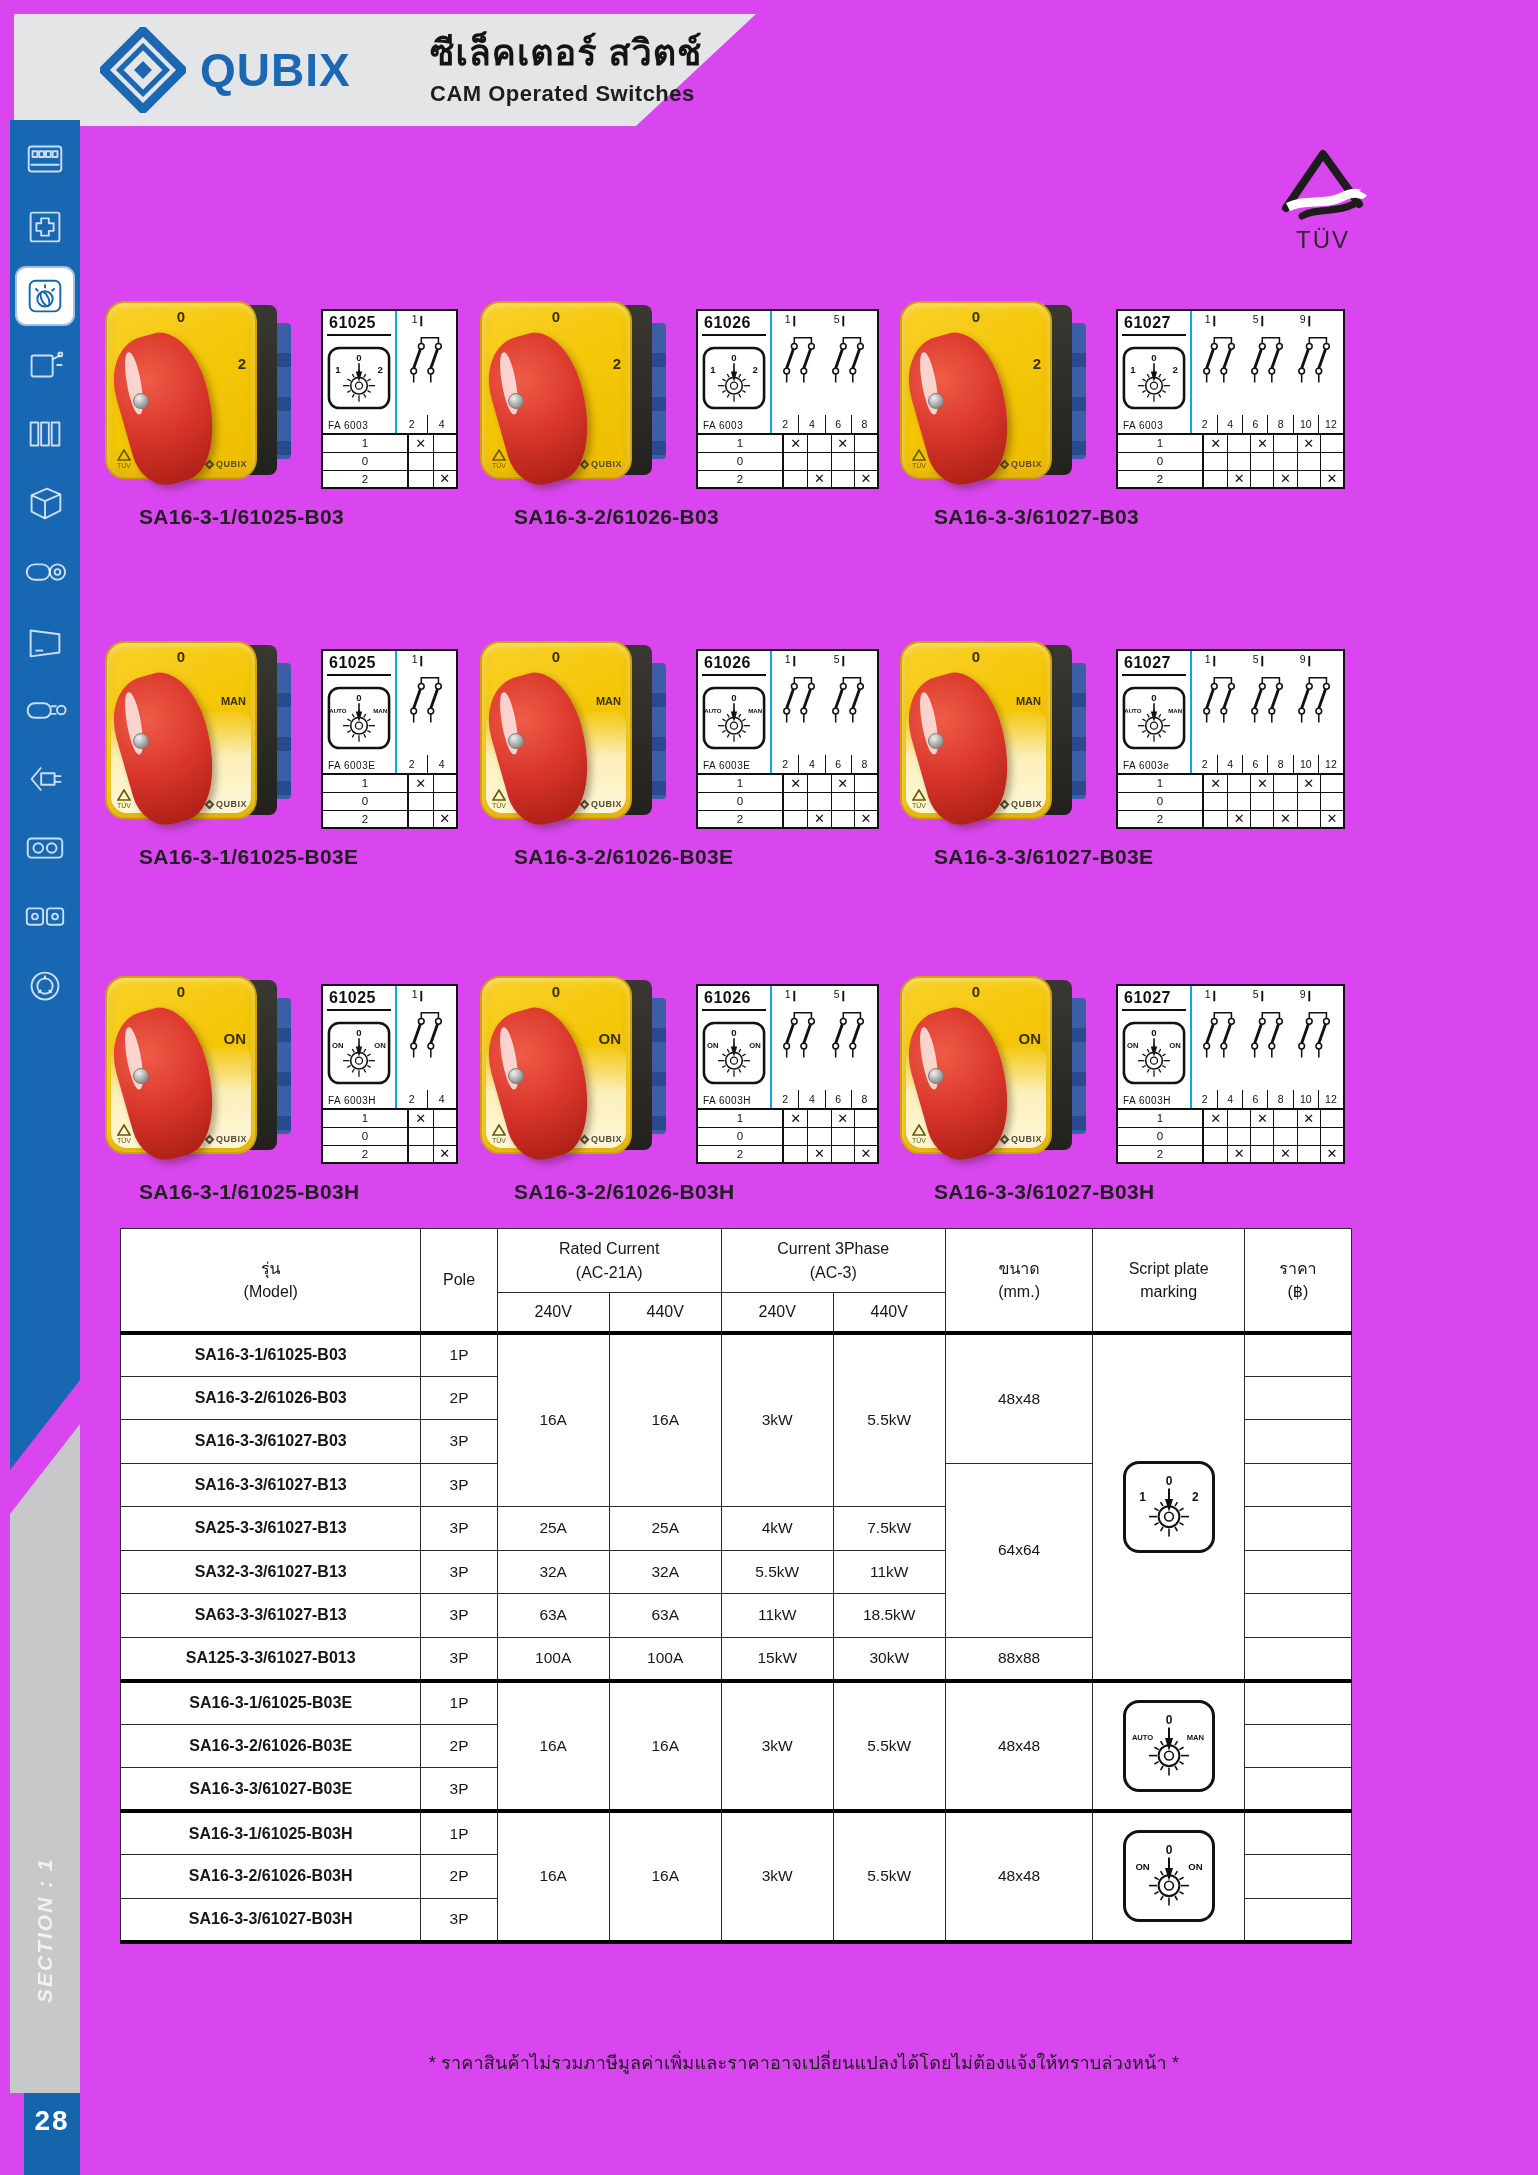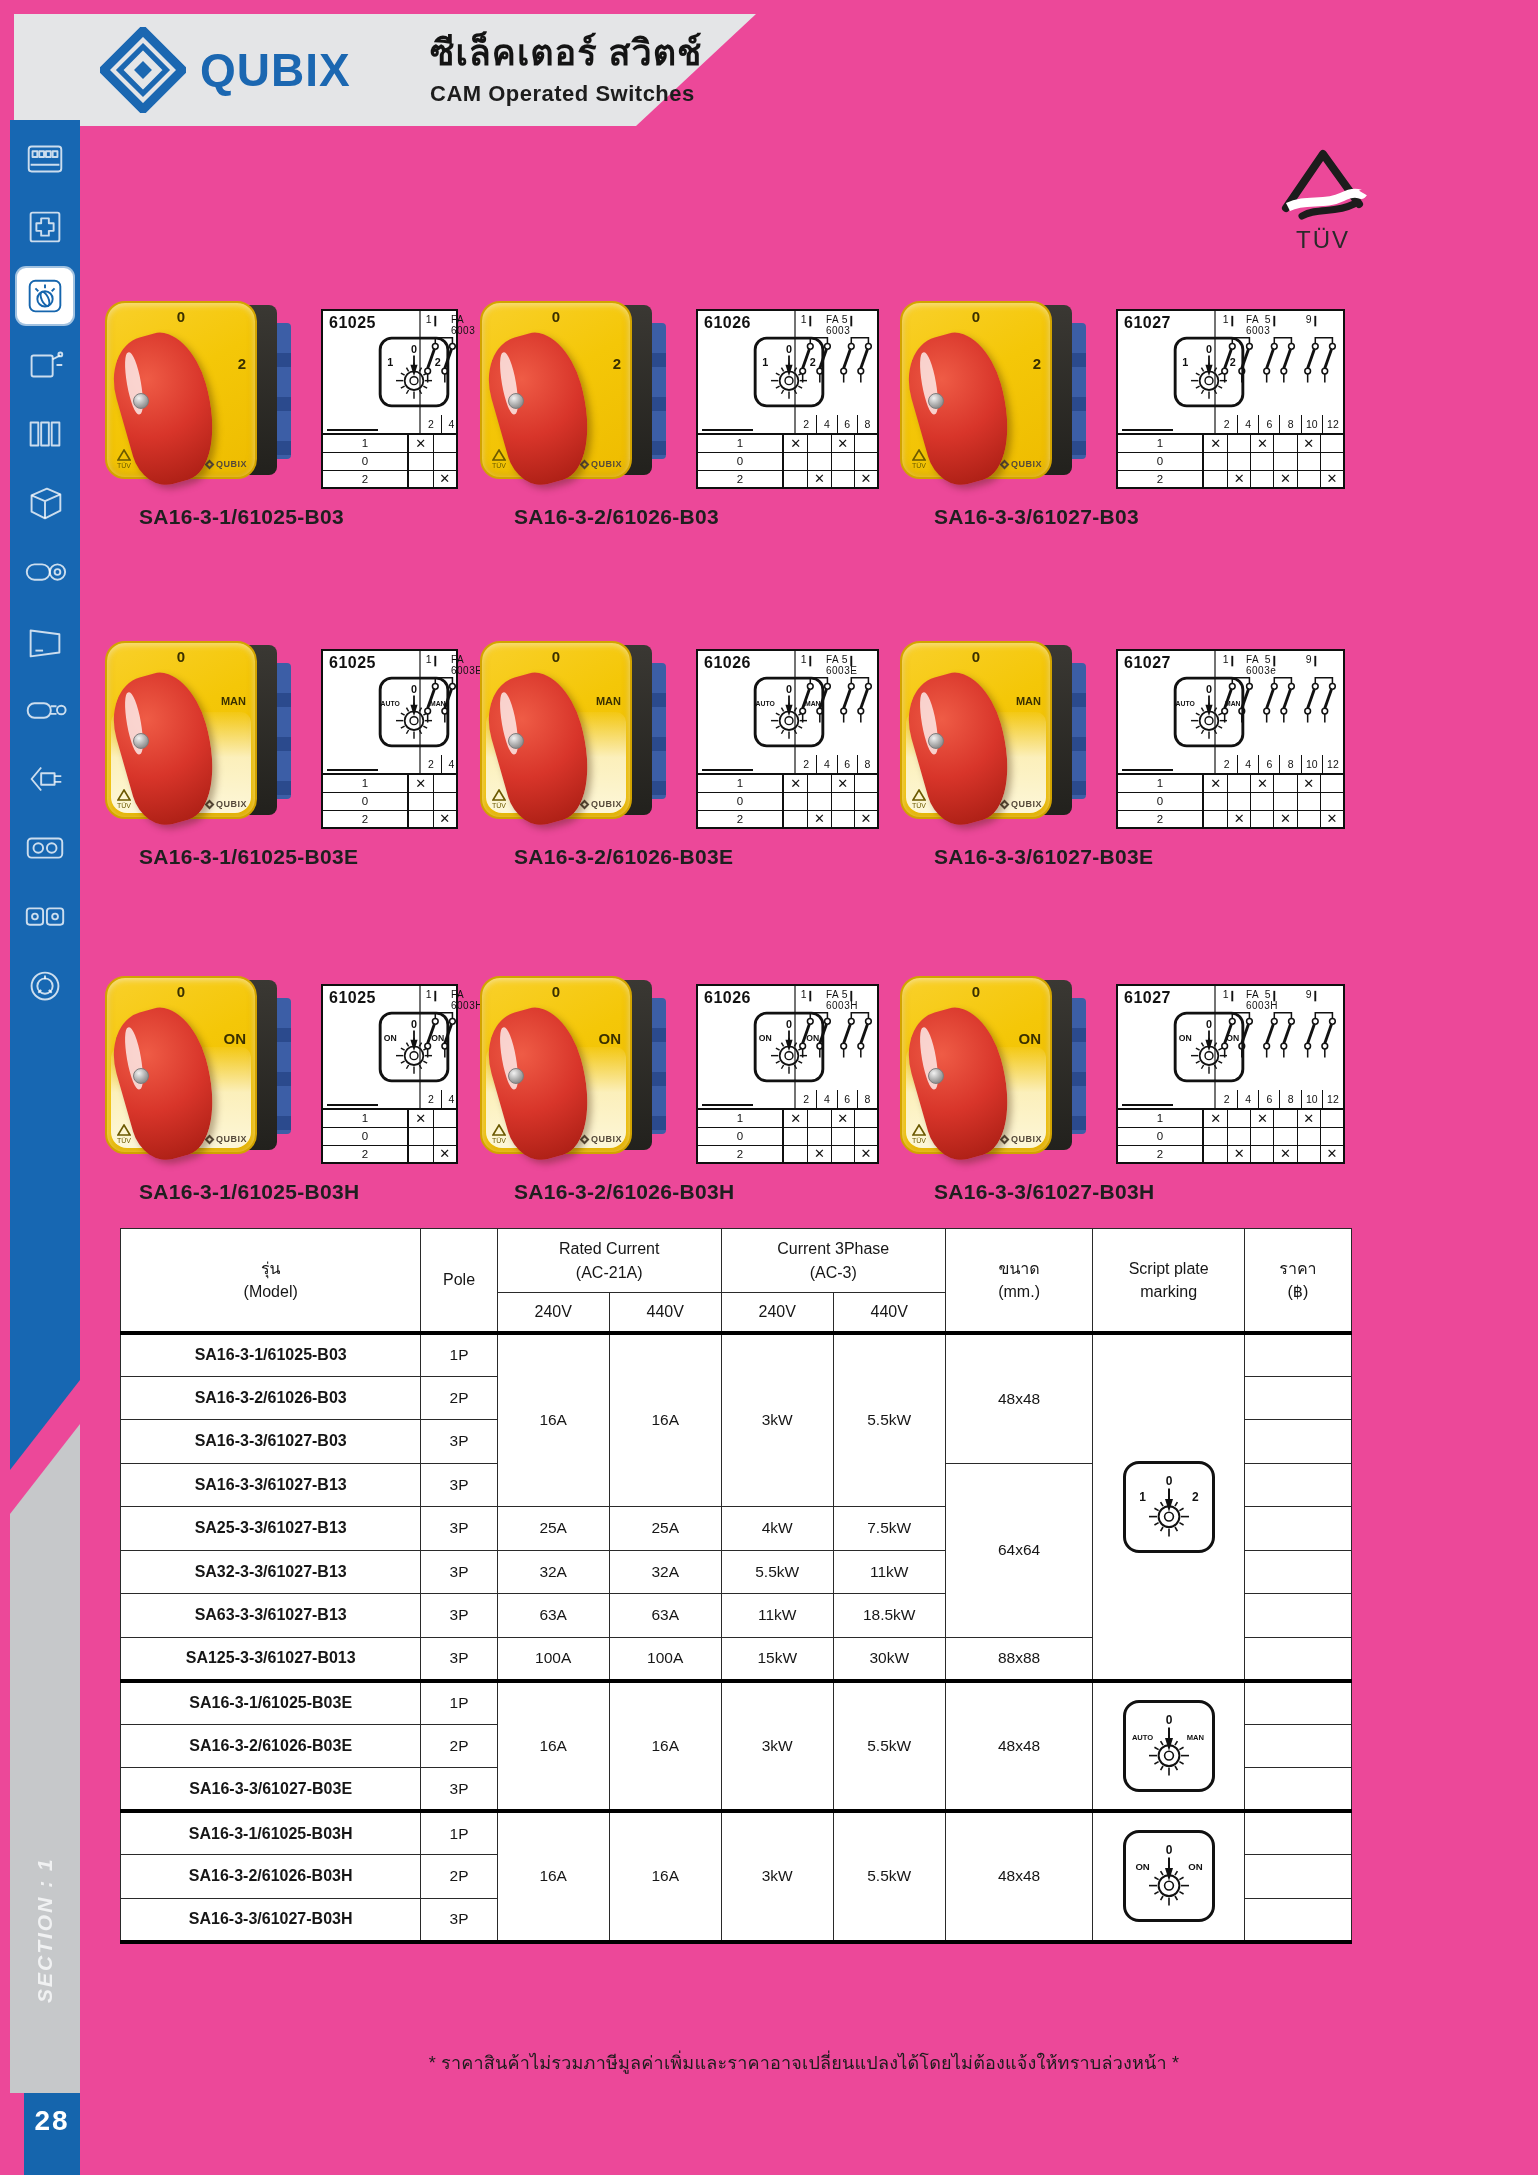--- a/index.html
+++ b/index.html
@@ -1,18 +1,18 @@
 <!DOCTYPE html>
 <html><head>
 <meta charset="utf-8">
 <style>
   * { margin:0; padding:0; box-sizing:border-box; }
   html,body { background:#888; }
   body { font-family:"Liberation Sans","DejaVu Sans",sans-serif; }
-  .page { position:relative; width:1538px; height:2175px; background:#ec4899; overflow:hidden; margin:0 auto; }
+  .page { position:relative; width:1538px; height:2175px; background:#d946ef; overflow:hidden; margin:0 auto; }
 
   
   .banner { position:absolute; left:14px; top:14px; width:742px; height:112px; background:#e4e5e7;
             clip-path:polygon(0 0,100% 0,calc(100% - 120px) 100%,0 100%);
             display:flex; align-items:center; padding-left:86px; gap:14px; }
   .brand-text { font-size:46px; font-weight:800; color:#1b67b1; letter-spacing:1px; }
   .page-title { position:absolute; left:430px; top:24px; }
   .title-th { font-size:36px; font-weight:bold; color:#141414; letter-spacing:1px; }
   .title-en { font-size:22px; font-weight:bold; color:#1d1d1d; margin-top:0; letter-spacing:.5px; }
   .tuv-cert { position:absolute; left:1258px; top:146px; width:130px; text-align:center; color:#1c1c1c; }
@@ -65,21 +65,21 @@
   .screw { position:absolute; left:26px; top:90px; width:16px; height:16px; border-radius:50%; z-index:5;
            background:radial-gradient(circle at 35% 30%,#f2f2f2,#a7a7a7 55%,#6f6f6f); border:1px solid #7c7c7c; }
   .ph-tuv { position:absolute; left:10px; bottom:8px; z-index:2; text-align:center; color:#6b5900; font-size:7px; line-height:1; }
   .ph-brand { position:absolute; right:8px; bottom:8px; z-index:2; display:flex; align-items:center; gap:3px;
               font-size:9px; font-weight:bold; color:#55493a; letter-spacing:.5px; }
   .ph-diamond { width:7px; height:7px; border:2px solid #55493a; transform:rotate(45deg); display:inline-block; }
 
   .diagram { margin-top:16px; height:180px; display:flex; flex-direction:column; flex:none;
              border:2.5px solid #0f0f0f; background:#fff; color:#111; }
   .diag-top { flex:1; display:flex; min-height:0; }
-  .diag-left { width:98px; flex:none; border-right:2px solid #737373; display:flex; padding:3px 4px 2px; }
+  .diag-left { width:74px; flex:none; border-right:2px solid #0ea5e9; display:flex; flex-direction:column; padding:3px 4px 2px; }
   .diag-no { font-size:16px; font-weight:bold; border-bottom:2px solid #0f0f0f; padding:0 2px 2px; letter-spacing:.5px; }
   .diag-dial { flex:1; display:flex; align-items:center; justify-content:center; }
   .diag-fa { font-size:10px; padding-left:1px; letter-spacing:.5px; }
   .diag-right { flex:1; display:flex; flex-direction:column; }
   .poles { flex:1; display:flex; justify-content:space-evenly; padding-top:1px; }
   .pole-svg { width:40px; height:82px; }
   .bterms { display:grid; height:18px; font-size:10.5px; text-align:center; }
   .bterms span { display:block; line-height:18px; height:100%; }
   .xtable { border-top:2px solid #0f0f0f; display:grid; font-size:11.5px; }
   .xtable > div { height:17.5px; display:flex; align-items:center; justify-content:center; }

